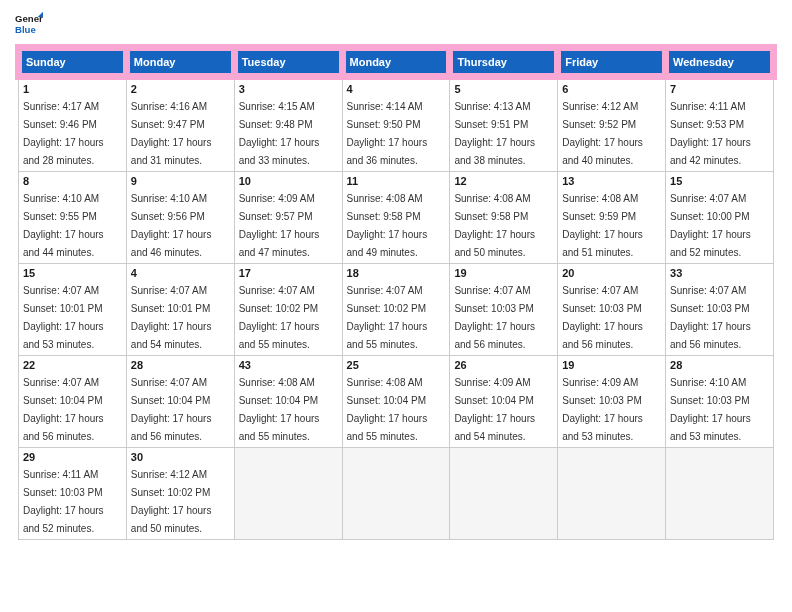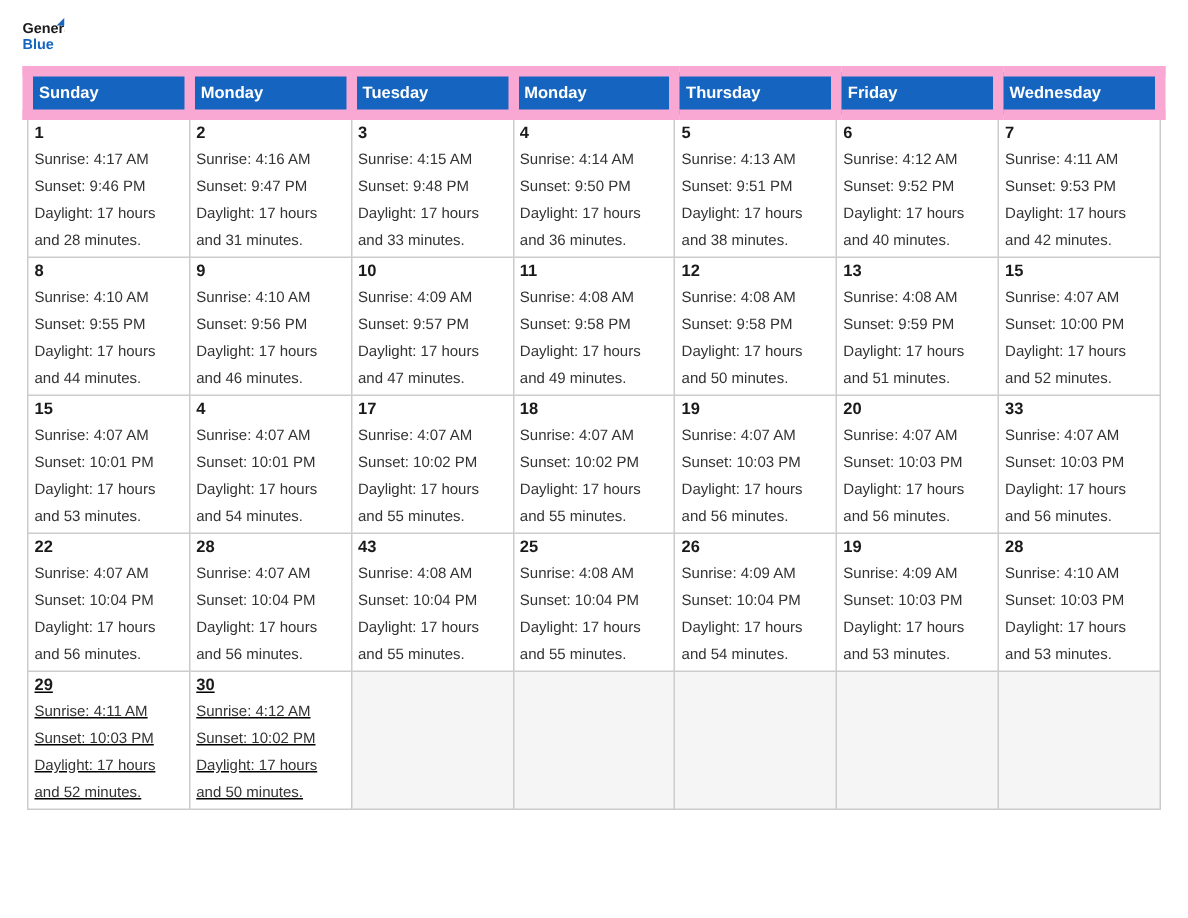--- a/index.html
+++ b/index.html
@@ -73,21 +73,20 @@
       display: block;
       margin-bottom: 1px;
     }
     .day-detail {
       font-size: 10px;
       color: #333;
       line-height: 1.35;
     }
     .last-row td {
       height: 70px;
-      text-decoration: underline;
     }
   </style>
 </head>
 <body>
 
 <div class="page">
   <div class="header">
     <div class="logo">
       <svg class="logo-icon" viewBox="0 0 32 32">
         <text x="0" y="14" font-size="11" font-weight="bold" fill="#1a1a1a">General</text>

